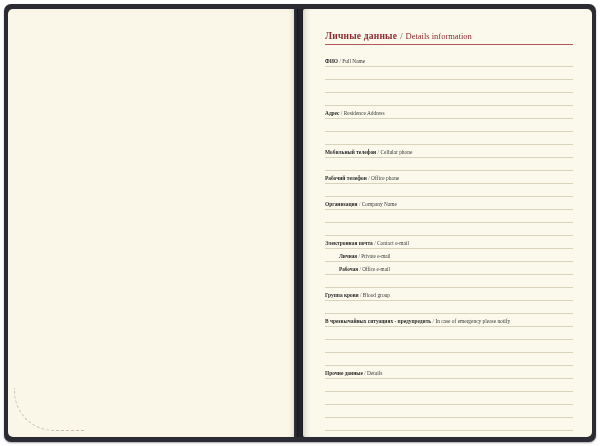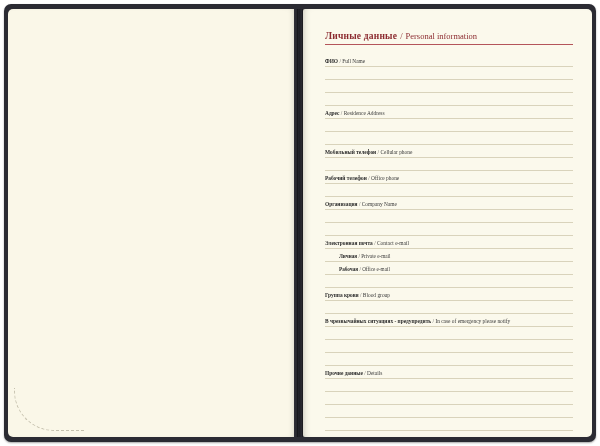--- a/index.html
+++ b/index.html
@@ -176,21 +176,21 @@
     <div class="spine-line" style="left:3px;"></div>
     <div class="spine-line" style="left:8px;"></div>
   </div>
 
   <div class="page-right">
     <div class="content">
 
       <div class="title-row">
         <span class="title-ru">Личные данные</span>
         <span class="title-en">/</span>
-        <span class="title-en">Personal information</span>
+        <span class="title-en">Details information</span>
       </div>
       <div class="title-rule"></div>
 
       <div id="fields">
           <div class="field">
             <div class="label-row">
               <div class="field-label"><span class="ru">ФИО</span><span class="sep"> / </span><span class="en">Full Name</span></div>
             </div>
             <div class="line-row"></div>
             <div class="line-row"></div>

